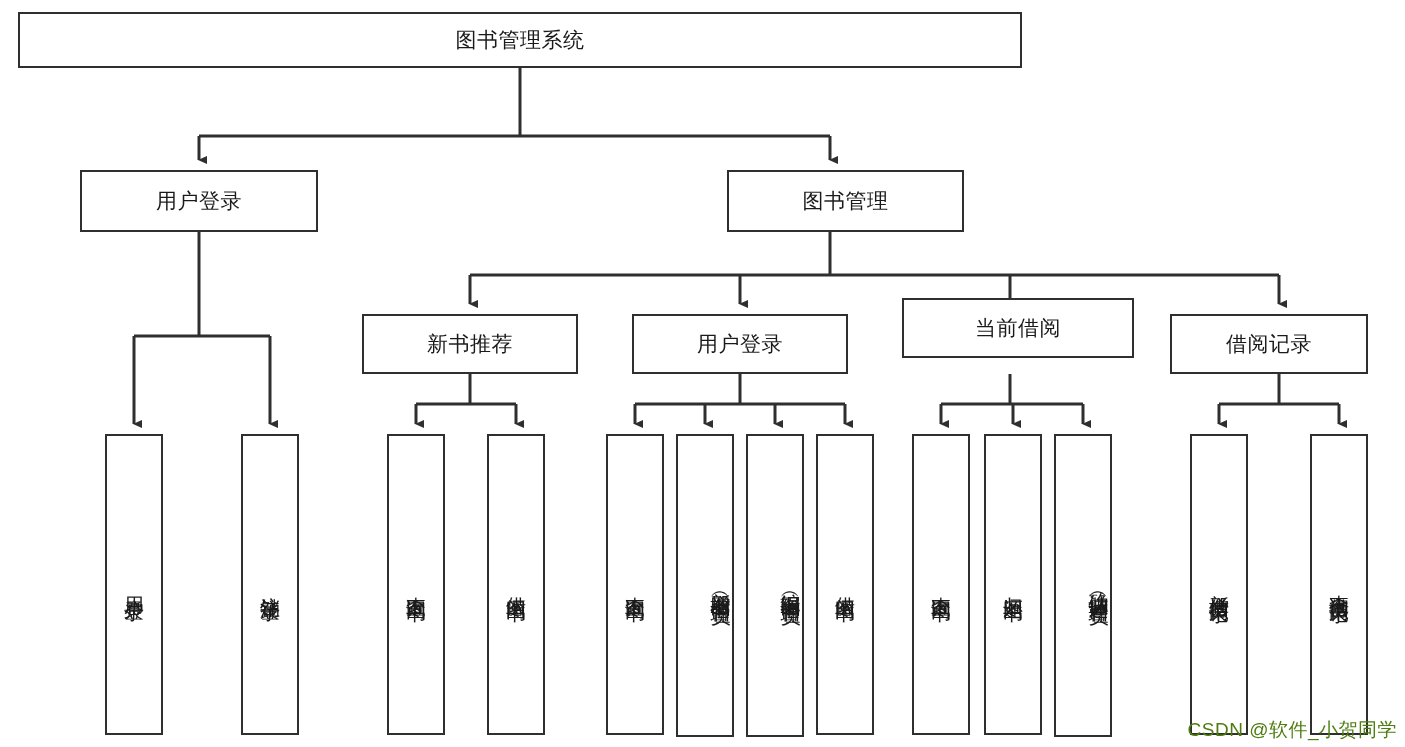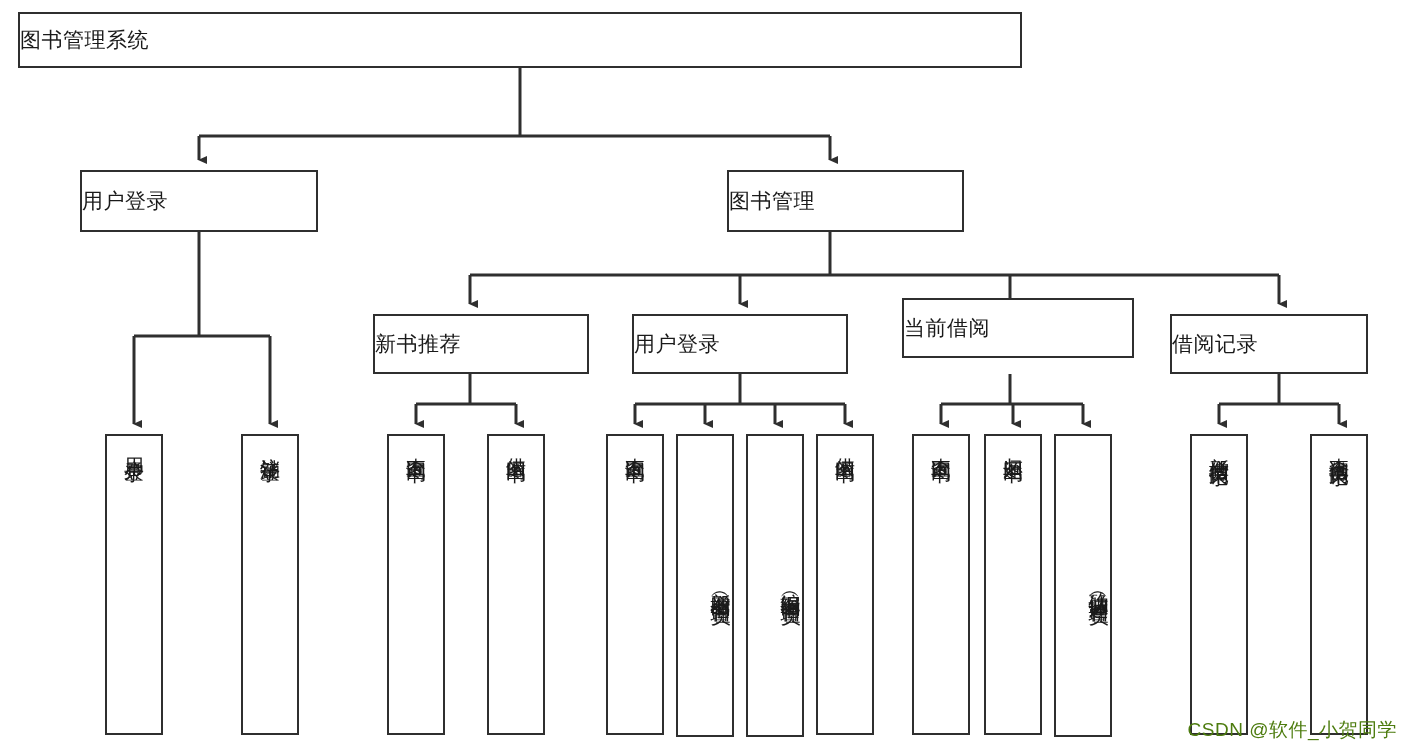--- a/index.html
+++ b/index.html
@@ -27,20 +27,21 @@
     pointer-events: none;
   }
   .node {
     position: absolute;
     box-sizing: border-box;
     border: 2px solid #2f2f2f;
     background: #ffffff;
     color: #1a1a1a;
     display: flex;
     align-items: center;
+    justify-content: center;
     text-align: center;
   }
   .node.horizontal {
     font-size: 21px;
     letter-spacing: 0.5px;
     line-height: 1.2;
   }
   .node.vertical {
     writing-mode: vertical-rl;
     text-orientation: upright;
@@ -128,21 +129,21 @@
     <span class="node-label">图书管理系统</span>
   </div>
 
   <div class="node horizontal" style="left:80px; top:170px; width:238px; height:62px;">
     <span class="node-label">用户登录</span>
   </div>
   <div class="node horizontal" style="left:727px; top:170px; width:237px; height:62px;">
     <span class="node-label">图书管理</span>
   </div>
 
-  <div class="node horizontal" style="left:362px; top:314px; width:216px; height:60px;margin-left:11px;">
+  <div class="node horizontal" style="left:362px; top:314px; width:216px; height:60px;">
     <span class="node-label">新书推荐</span>
   </div>
   <div class="node horizontal" style="left:632px; top:314px; width:216px; height:60px;">
     <span class="node-label">用户登录</span>
   </div>
   <div class="node horizontal" style="left:902px; top:298px; width:232px; height:60px;">
     <span class="node-label">当前借阅</span>
   </div>
   <div class="node horizontal" style="left:1170px; top:314px; width:198px; height:60px;">
     <span class="node-label">借阅记录</span>

